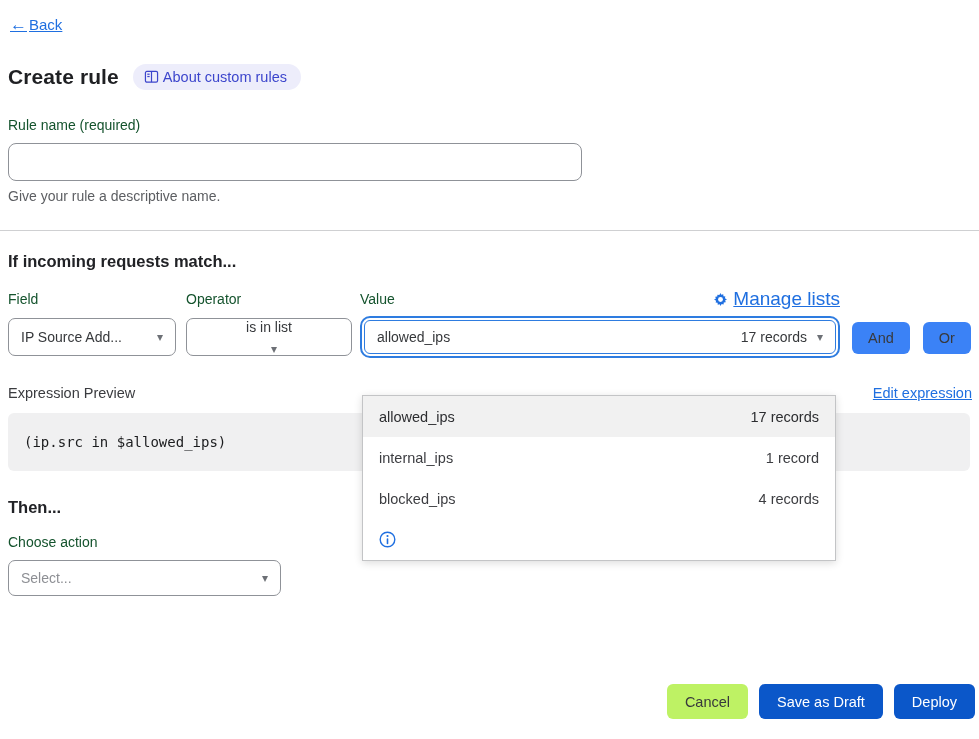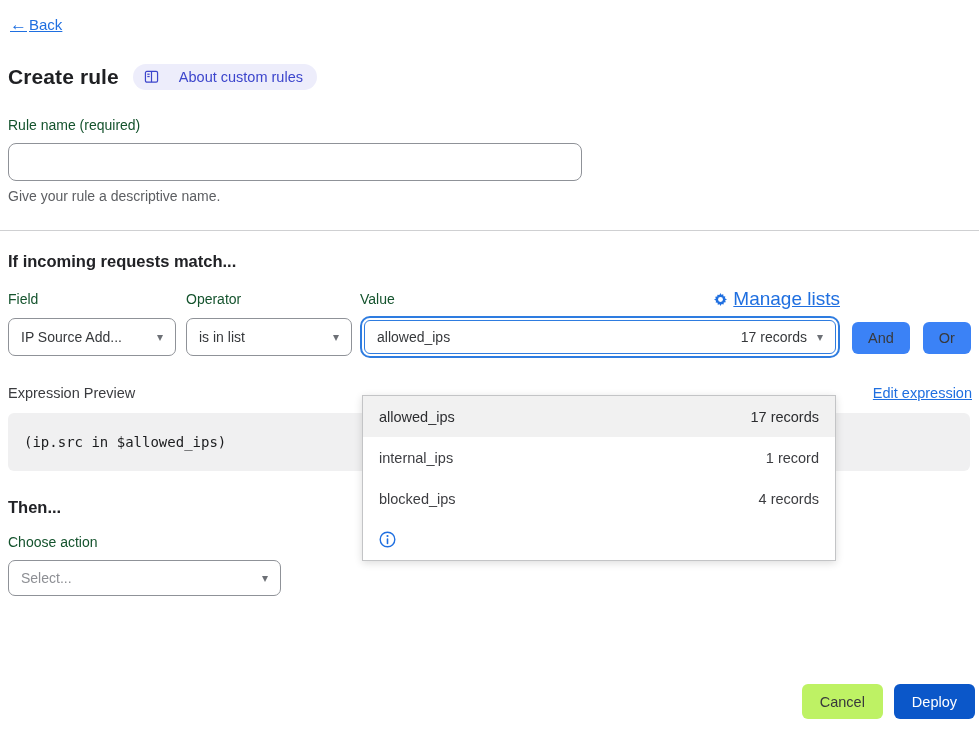--- a/index.html
+++ b/index.html
@@ -9,21 +9,21 @@
 
   a, .link { color:#1f6fe0; text-decoration:underline; cursor:pointer; }
 
   
   .back-link { display:inline-flex; align-items:center; gap:2px; font-size:15px; margin-left:2px; }
   .back-arrow { text-decoration:none; display:inline-block; font-size:17px; line-height:1; }
 
   
   .title-row { display:flex; align-items:center; gap:14px; margin:30px 0 0 0; }
   .page-title { font-size:21px; font-weight:700; color:#1f2023; letter-spacing:.1px; }
-  .about-badge { display:inline-flex; align-items:center; gap:20px; background:#ededfb;
+  .about-badge { display:inline-flex; align-items:center; gap:4px; background:#ededfb;
     color:#3c45cc; font-size:14.5px; padding:5px 14px 5px 11px; border-radius:15px; cursor:pointer; }
   .book-icon { display:inline-flex; }
 
   
   .field-label { font-size:14px; color:#14532d; }
   .rule-name-group { margin-top:26px; }
   .rule-name-input { display:block; margin-top:9px; width:574px; height:38px;
     border:1px solid #8f9298; border-radius:8px; font-size:14px; padding:0 12px;
     font-family:"Liberation Sans", sans-serif; color:#303236; outline:none; }
   .helper-text { margin-top:7px; font-size:14px; color:#5c5e62; }
@@ -139,21 +139,21 @@
       <div class="select-box" style="margin-top:11px;">
         <span>IP Source Add...</span>
         <span class="chevron">▾</span>
       </div>
     </div>
 
     <div class="col col-operator">
       <div class="col-head">
         <span class="field-label">Operator</span>
       </div>
-      <div class="select-box" style="margin-top:11px;">
+      <div class="select-box" style="margin-top:11px;flex-direction:column;">
         <span>is in list</span>
         <span class="chevron">▾</span>
       </div>
     </div>
 
     <div class="col col-value">
       <div class="col-head">
         <span class="field-label">Value</span>
         <a class="manage-link">
           <span class="gear-icon">
@@ -218,16 +218,17 @@
   <h2 class="section-heading then-heading">Then...</h2>
   <label class="field-label choose-action-label">Choose action</label>
   <div class="select-box action-select">
     <span class="placeholder">Select...</span>
     <span class="chevron">▾</span>
   </div>
 
   
   <div class="footer">
     <button class="btn btn-cancel">Cancel</button>
+    <button class="btn btn-primary">Save as Draft</button>
     <button class="btn btn-primary">Deploy</button>
   </div>
 
 </div>
 
 </body></html>

